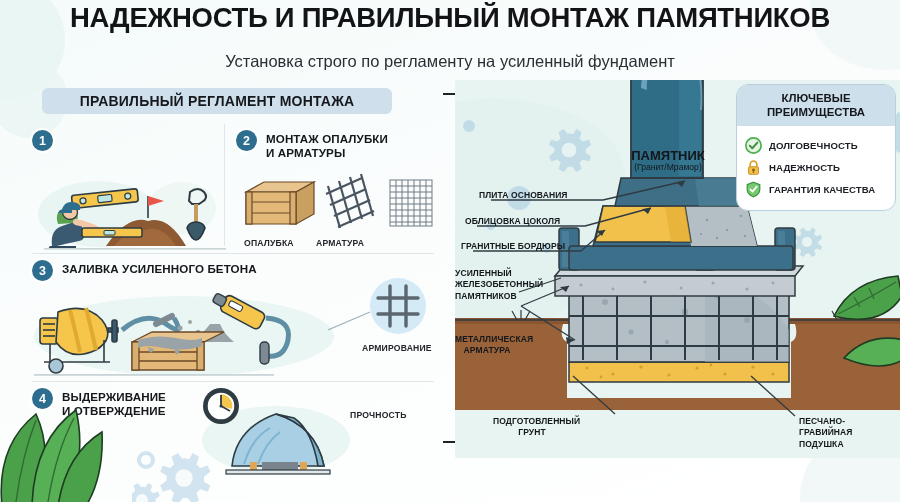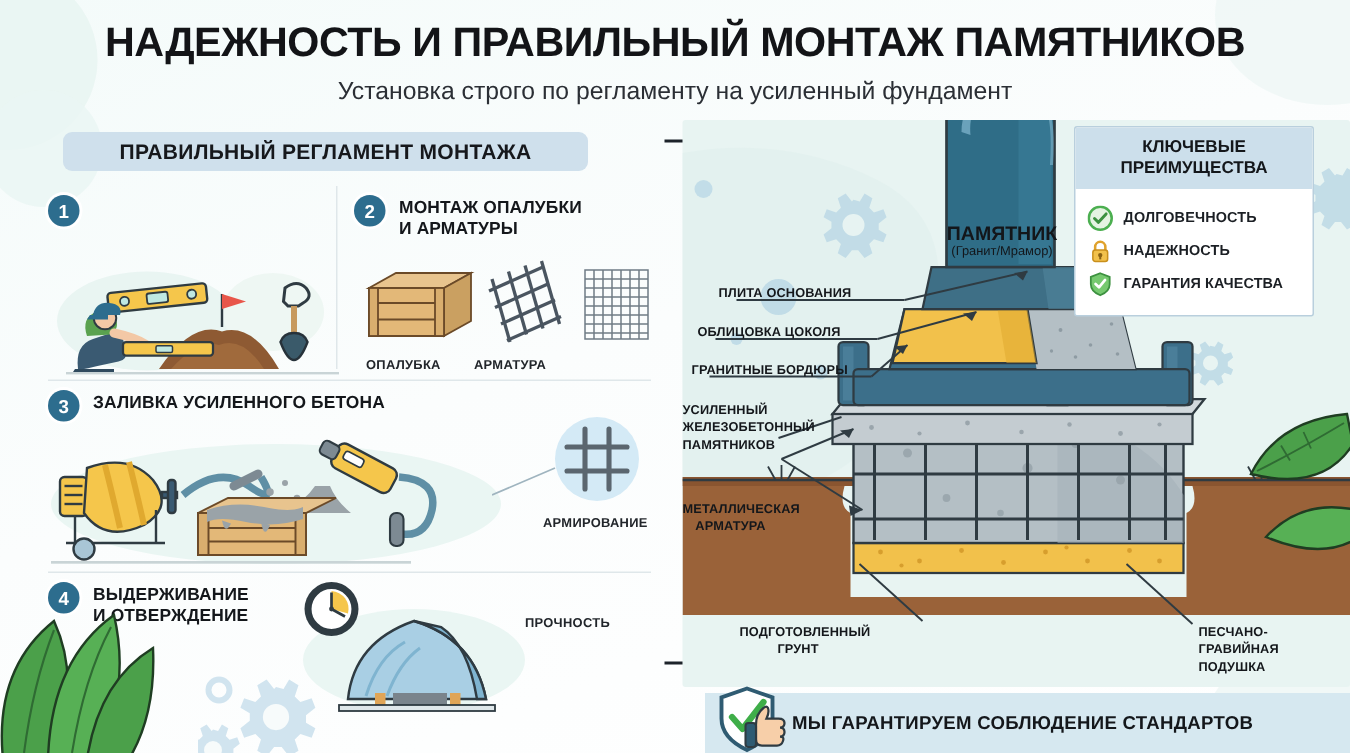--- a/index.html
+++ b/index.html
@@ -14,21 +14,21 @@
 
   
   .blob { position:absolute; border-radius:50%; background:#e4f2ef; opacity:.85; }
   .blob-tl1 { width:120px; height:120px; left:-55px; top:-20px; background:#e7f4f1;}
   .blob-tl2 { width:78px; height:78px; left:-10px; top:60px; background:#eaf6f3;}
   .blob-tr  { width:150px; height:120px; right:-60px; top:-50px; background:#eef7f6;}
   .blob-br  { width:170px; height:150px; right:-70px; bottom:-70px; background:#eef7f6;}
 
   
   .title {
-    position:absolute; top:12px; left:0; width:900px; text-align:center;
+    position:absolute; top:2px; left:0; width:900px; text-align:center;
     font-size:27.5px; font-weight:bold; letter-spacing:-.3px; color:#131417;
     font-family:"Liberation Sans", sans-serif;
   }
   .subtitle {
     position:absolute; top:52px; left:0; width:900px; text-align:center;
     font-size:16.5px; color:#2b2f35; font-weight:400;
   }
 
   
   .left-panel { position:absolute; left:28px; top:88px; width:415px; height:390px; }
@@ -61,22 +61,22 @@
   .ill { position:absolute; }
 
   
   .bracket { position:absolute; left:441px; top:92px; width:26px; height:352px; }
 
   
   .right-panel { position:absolute; left:455px; top:80px; width:445px; height:378px; }
   .rp-bg { position:absolute; inset:0; background:#e8f4f2; border-radius:2px; }
 
   .kb {
-    position:absolute; right:24px; top:4px; width:160px;
-    background:#ffffff; border:1.6px solid #b9cfdd; border-radius:2px;
+    position:absolute; right:4px; top:4px; width:160px;
+    background:#ffffff; border:1.6px solid #b9cfdd; border-radius:12px;
     overflow:hidden;
   }
   .kb-title {
     background:#ccdfeb; text-align:center; padding:6px 4px 6px;
     font-size:11.4px; font-weight:bold; color:#14171b; line-height:1.25;
   }
   .kb-list { padding:6px 8px 7px; }
   .kb-item { display:flex; align-items:center; gap:7px; margin:5px 0; }
   .kb-label { font-size:9.6px; font-weight:bold; color:#1b1f24; letter-spacing:.1px; }
 
@@ -560,25 +560,14 @@
       <circle cx="14" cy="26" r="7" fill="none" stroke="#cde2ee" stroke-width="4"></circle>
     </g>
   </svg>
   <svg style="position:absolute; right:-6px; top:270px;" width="80" height="110" viewBox="0 0 80 110">
     <path d="M72 6 Q26 10 8 46 Q56 58 76 26 Z" fill="#4ba04a" stroke="#1f3d22" stroke-width="1.6"></path>
     <path d="M12 44 Q40 30 70 12" stroke="#2f6b33" stroke-width="1.3" fill="none"></path>
     <path d="M34 37 l-6 -10 M48 29 l-5 -11" stroke="#2f6b33" stroke-width="1.2" fill="none"></path>
     <path d="M78 70 Q42 62 18 88 Q56 104 80 88 Z" fill="#57b055" stroke="#1f3d22" stroke-width="1.6"></path>
   </svg>
 
-  <div class="footer">
-    <svg style="position:absolute; left:8px; top:-6px;" width="54" height="50" viewBox="0 0 54 50">
-      <path d="M20 3 L37 9 V23 Q37 36 20 44 Q3 36 3 23 V9 Z" fill="#ffffff" stroke="#2f5b72" stroke-width="2.6"></path>
-      <path d="M10 22 L17 30 L31 12" fill="none" stroke="#3fae49" stroke-width="4.2" stroke-linecap="round" stroke-linejoin="round"></path>
-      <g transform="translate(22,18)">
-        <path d="M4 9 q0 -7 5 -11 q2 -2 3 0 q1 3 -1 7 l8 0 q4 0 4 3 q0 3 -3 3 q3 0 3 3 q0 3 -3 3 q3 0 2 3 q-1 3 -4 3 l-10 0 q-4 0 -4 -4 z" fill="#f7cfa9" stroke="#2f3b42" stroke-width="1.5"></path>
-        <rect x="-3" y="8" width="7" height="16" rx="2" fill="#2f5b72" stroke="#2f3b42" stroke-width="1.4"></rect>
-      </g>
-    </svg>
-    <span class="footer-text">МЫ ГАРАНТИРУЕМ СОБЛЮДЕНИЕ СТАНДАРТОВ</span>
-  </div>
 
 </div>
 
 </body></html>

